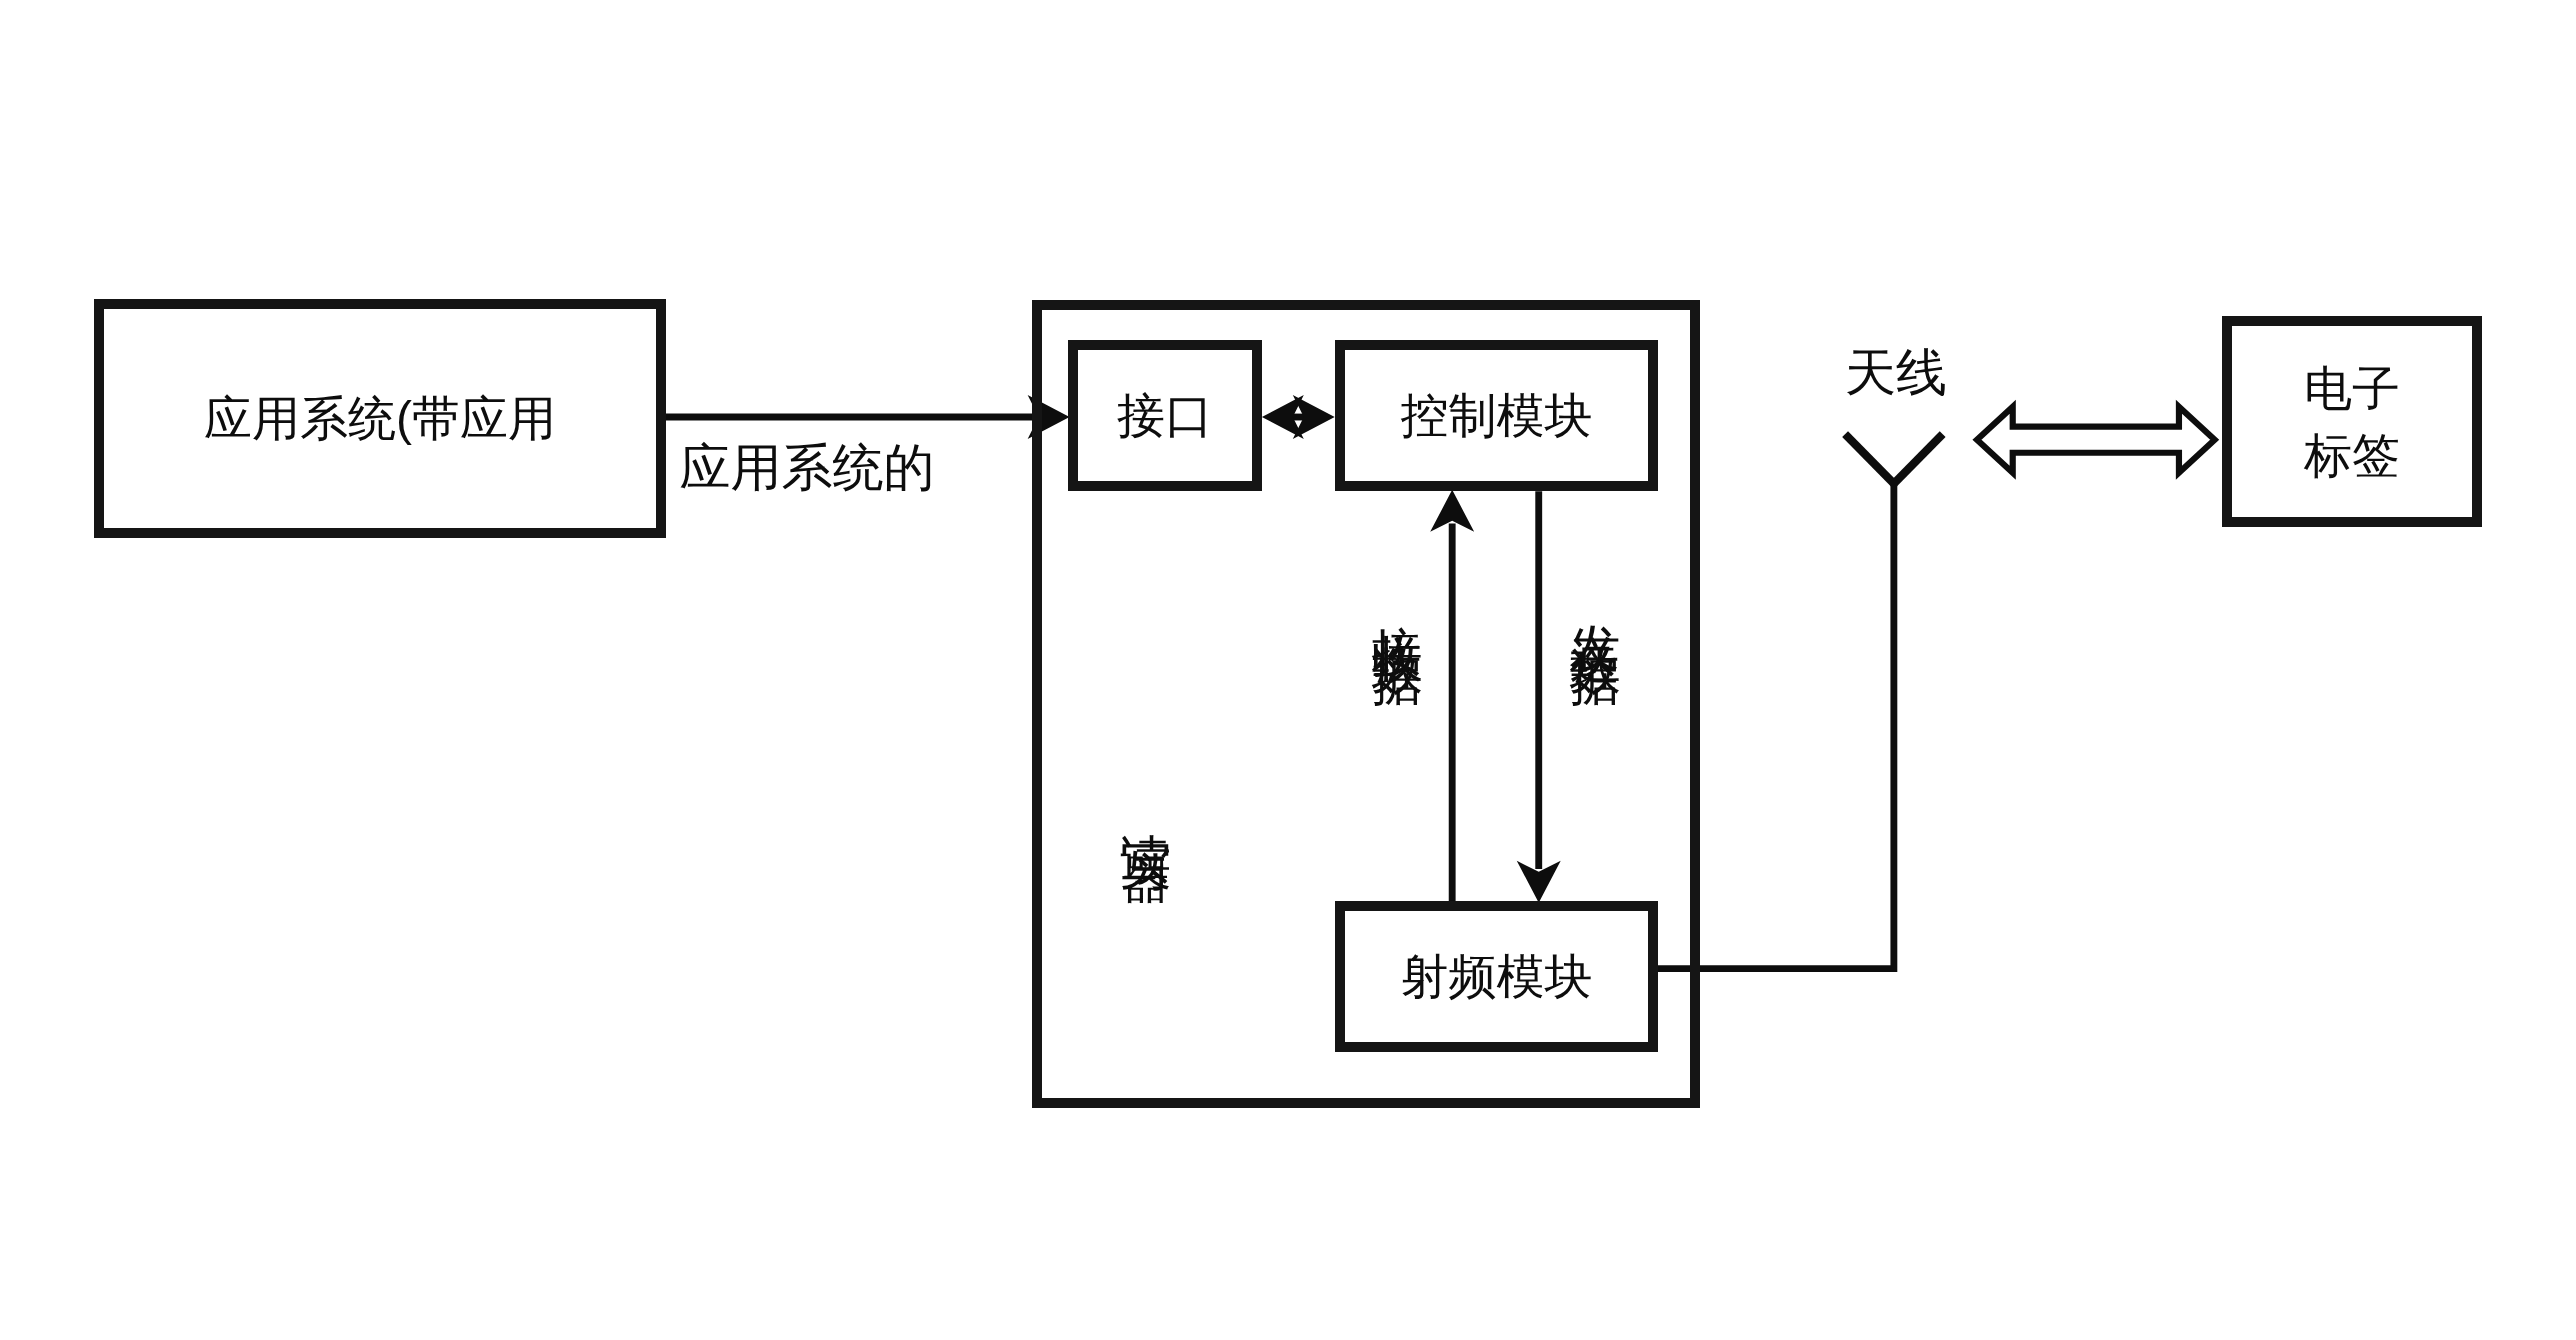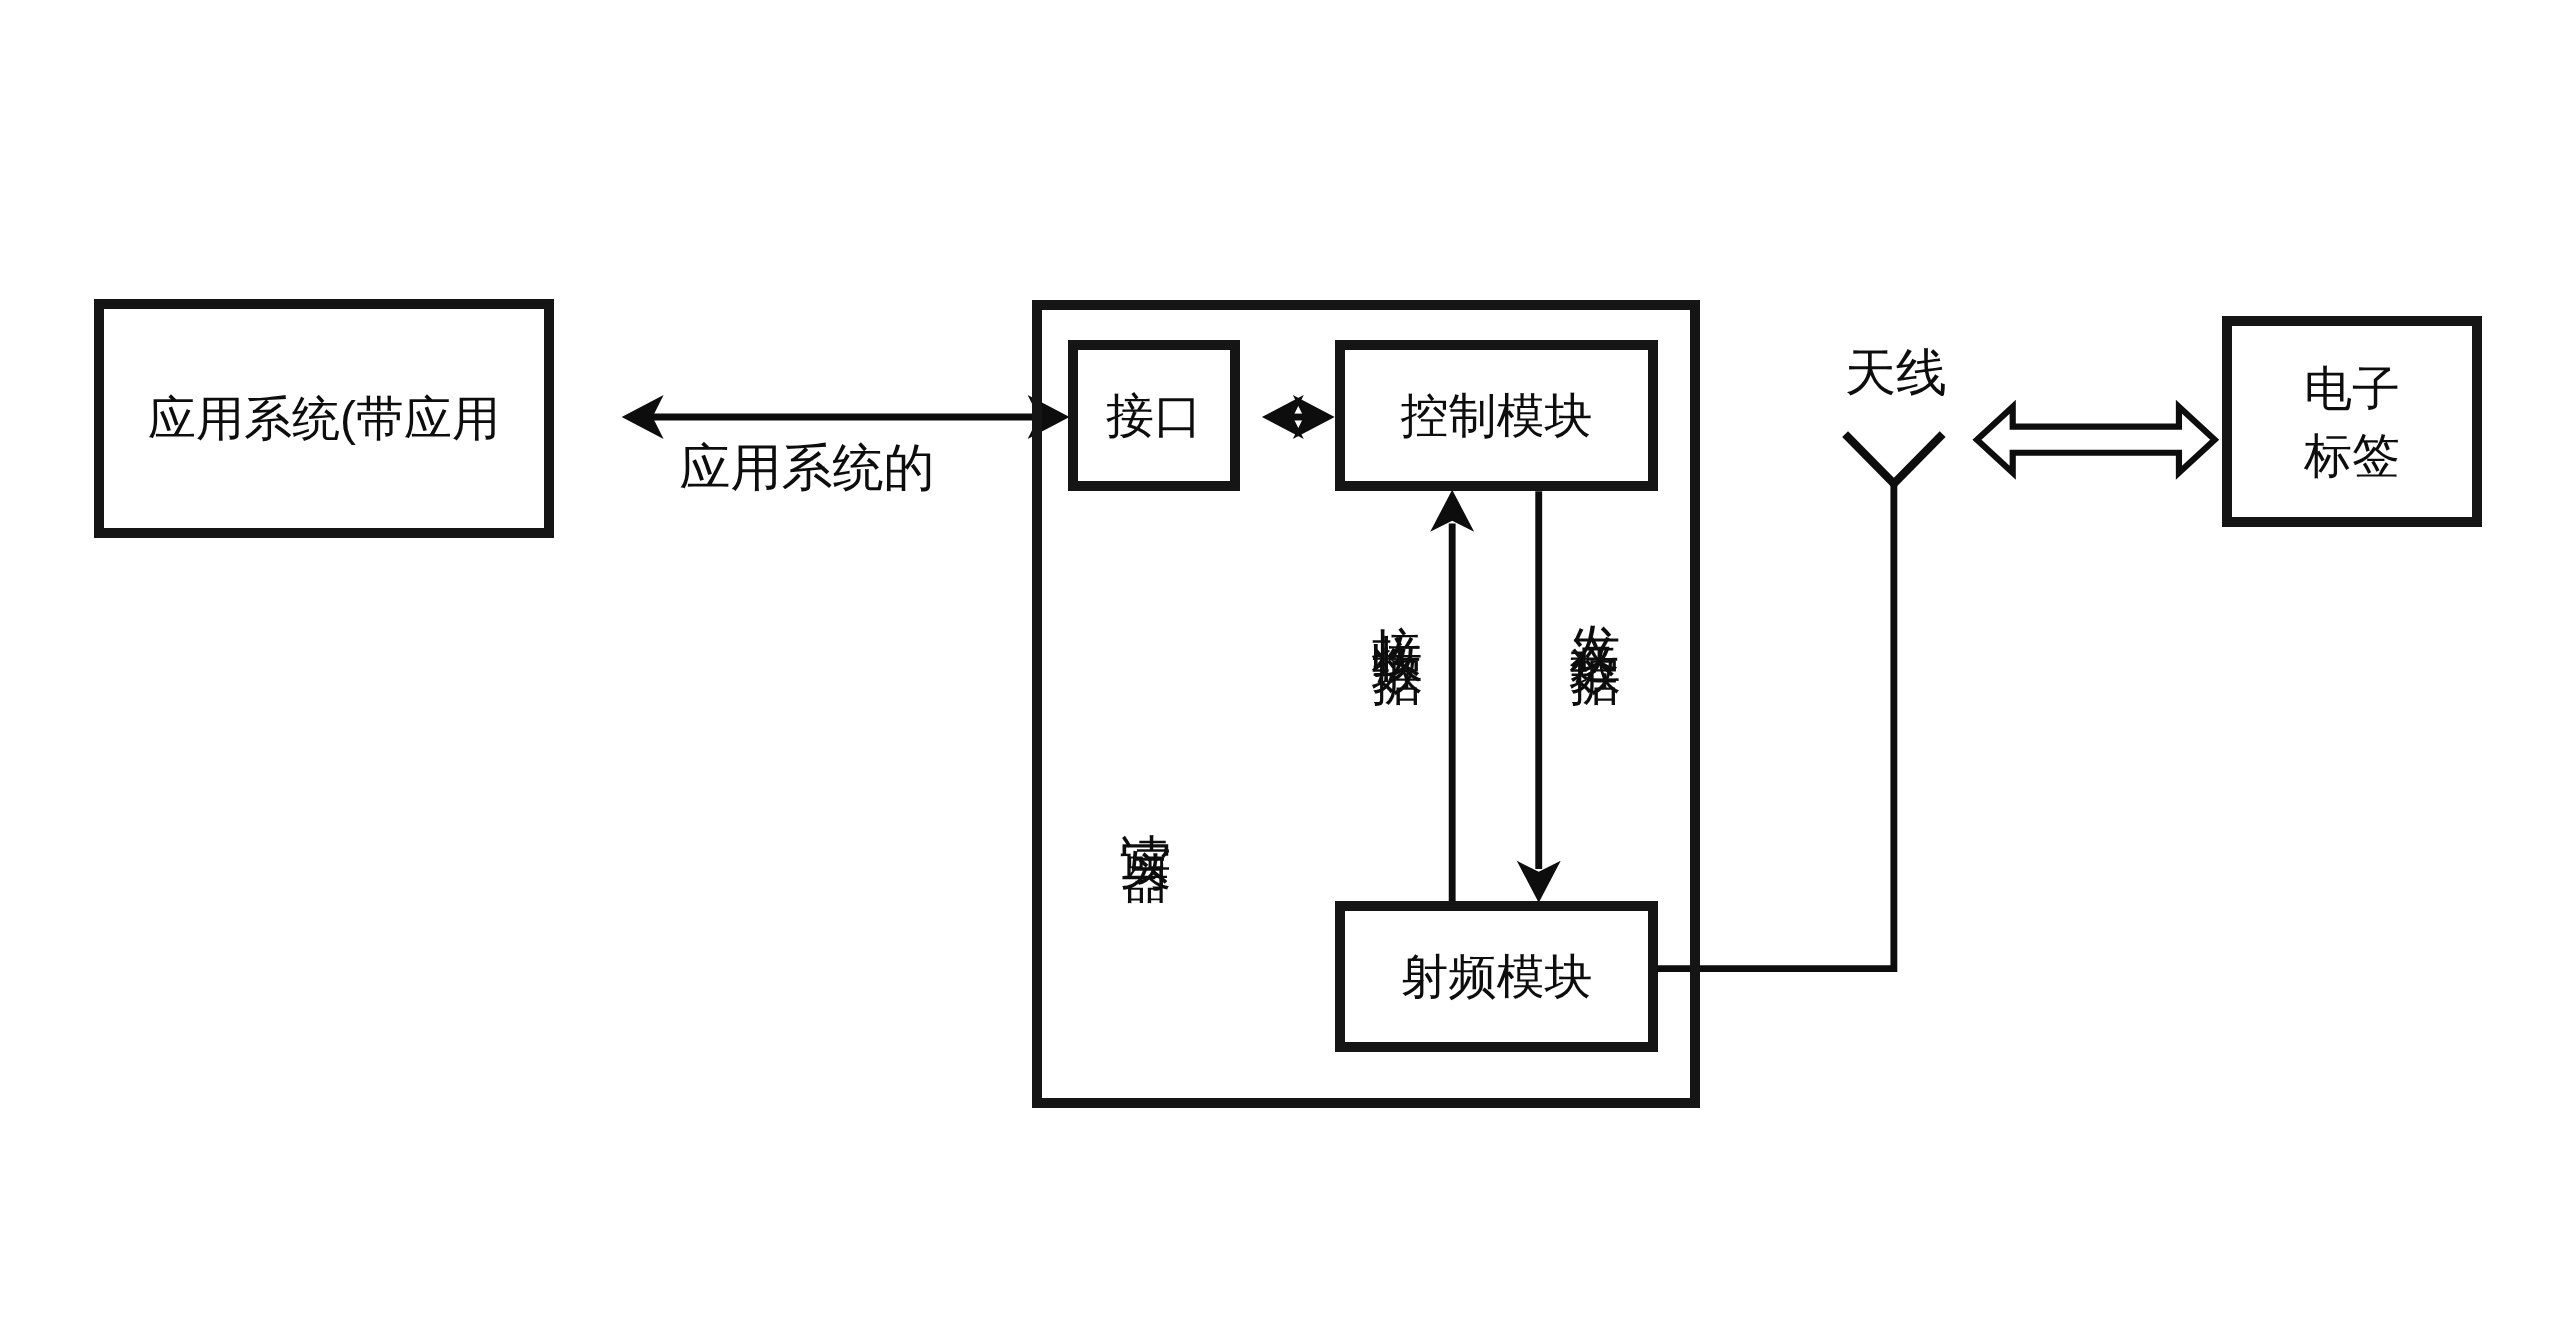--- a/index.html
+++ b/index.html
@@ -106,29 +106,29 @@
     <polyline class="wire" points="2412,1410 2757,1410 2757,700"></polyline>
 
     <g>
       <line class="wire" x1="2757" y1="704" x2="2686" y2="632" style="stroke-width:12"></line>
       <line class="wire" x1="2757" y1="704" x2="2828" y2="632" style="stroke-width:12"></line>
     </g>
 
     <polygon class="hollow" points="2878,640 2930,592 2930,621 3172,621 3172,592 3224,640 3172,688 3172,659 2930,659 2930,688"></polygon>
   </svg>
 
-  <div class="box" style="left:94px; top:299px; width:460px; height:239px;">
+  <div class="box" style="left:94px; top:299px; width:572px; height:239px;">
     <div>应用系统(带应用</div>
   </div>
 
   <div class="box" style="left:1032px; top:300px; width:668px; height:808px; background:transparent;"></div>
 
   <div class="label vertical" style="left:1121px; top:793px;">读写器</div>
 
-  <div class="box" style="left:1068px; top:340px; width:172px; height:151px;">
+  <div class="box" style="left:1068px; top:340px; width:194px; height:151px;">
     <div>接口</div>
   </div>
 
   <div class="box" style="left:1335px; top:340px; width:323px; height:151px;">
     <div>控制模块</div>
   </div>
 
   <div class="box" style="left:1335px; top:901px; width:323px; height:151px;">
     <div>射频模块</div>
   </div>

